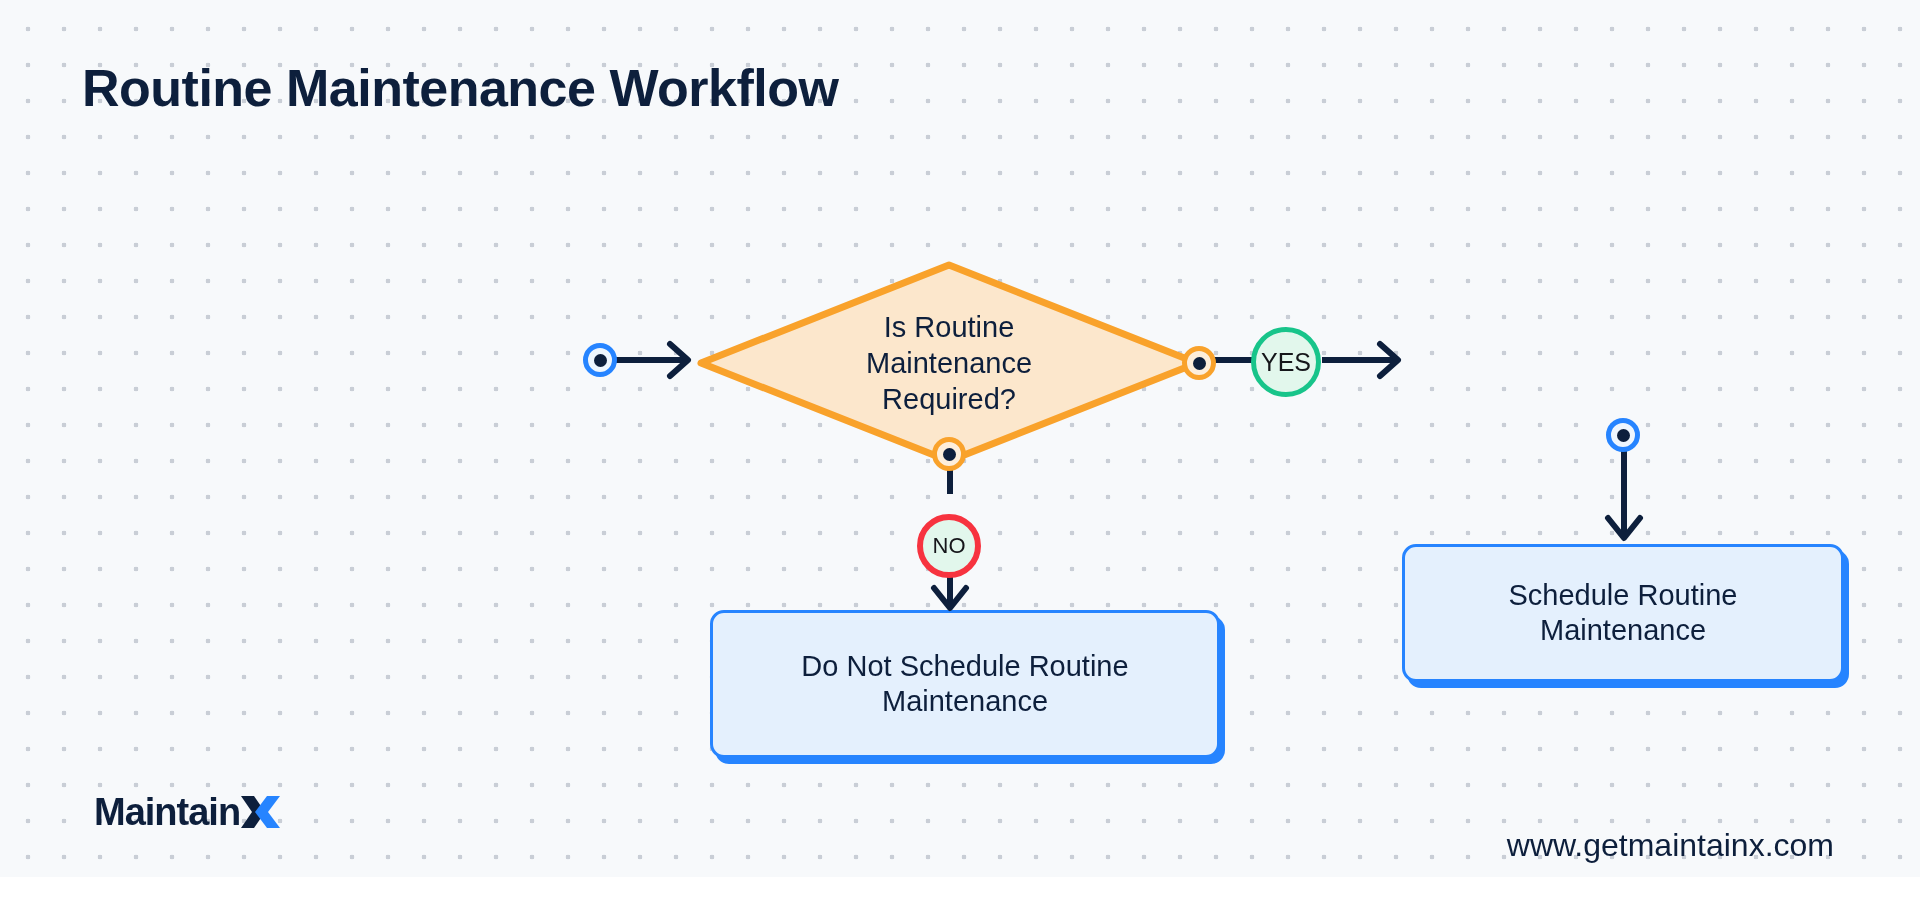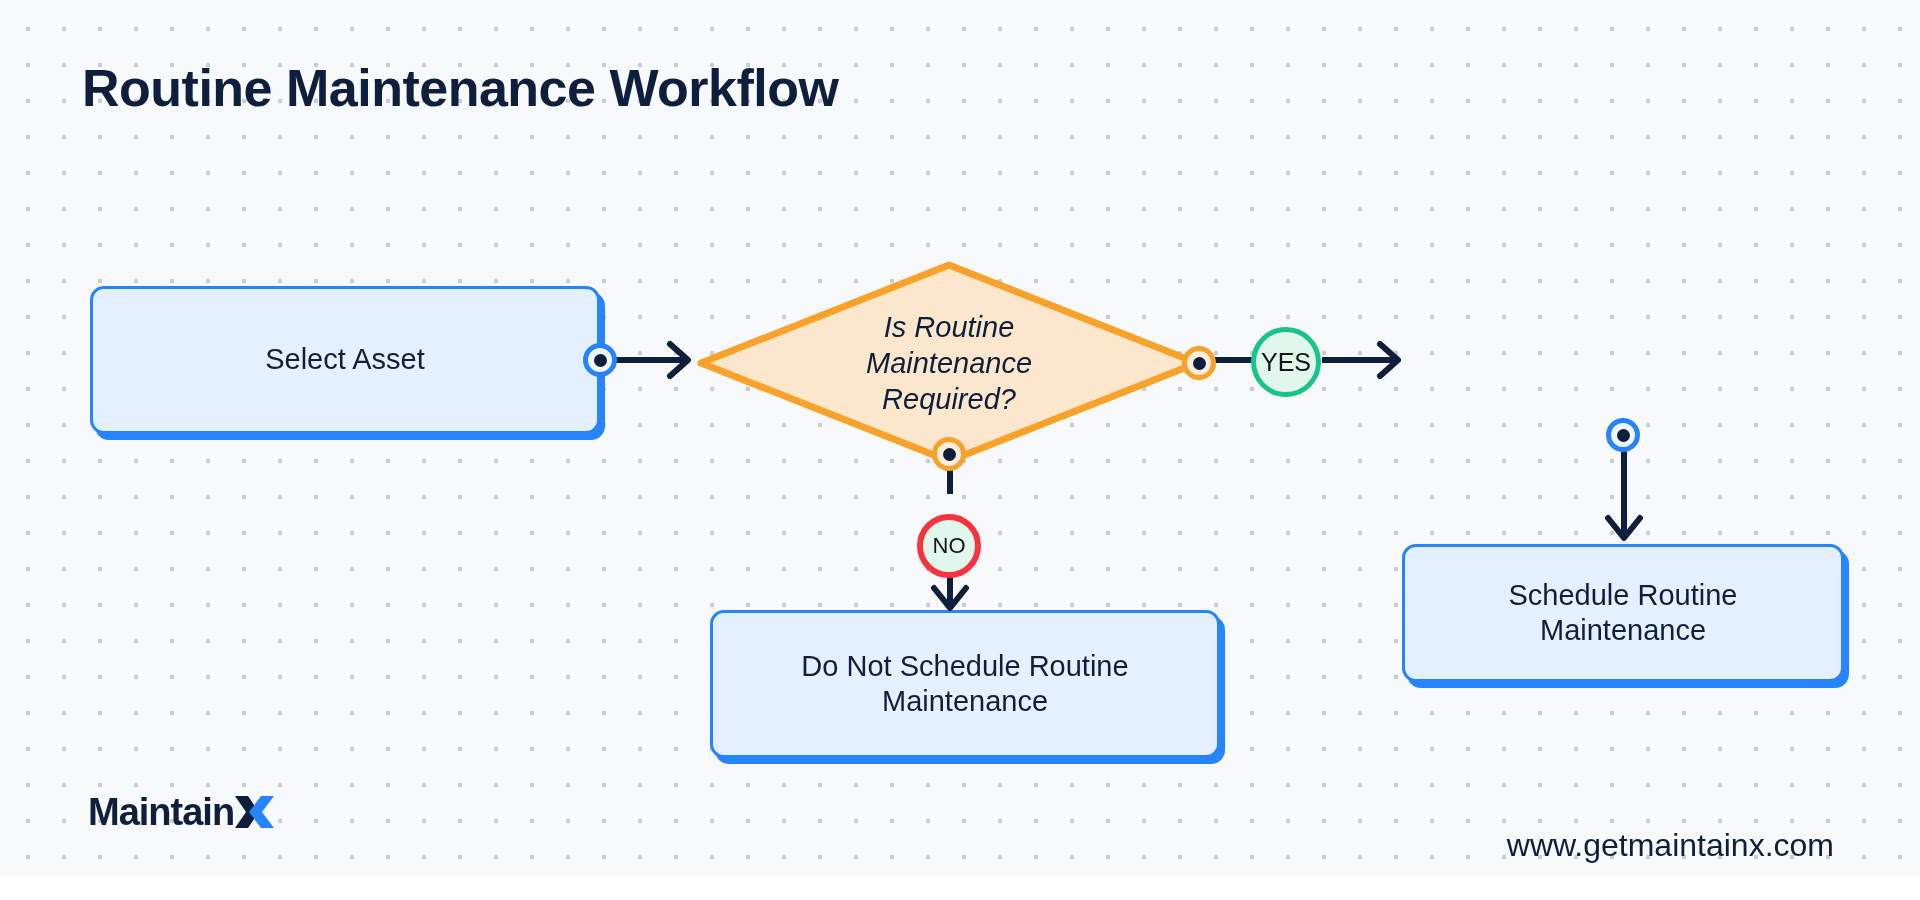--- a/index.html
+++ b/index.html
@@ -59,21 +59,20 @@
   #node-schedule       { left: 1402px;top: 544px; width: 442px; height: 138px; }
   #node-do-not-schedule{ left: 710px; top: 610px; width: 510px; height: 148px; }
 
   
   #node-decision {
     position: absolute;
     left: 694px;
     top: 258px;
     width: 510px;
     height: 210px;
-    font-style: italic;
   }
   #node-decision svg {
     position: absolute;
     inset: 0;
     width: 100%;
     height: 100%;
     display: block;
   }
   #node-decision .diamond-label {
     position: absolute;
@@ -146,20 +145,21 @@
     top: 790px;
     display: flex;
     align-items: center;
     height: 44px;
   }
   #logo-maintainx .logo-word {
     font-size: 38px;
     font-weight: bold;
     color: #0d1f3c;
     letter-spacing: -1px;
+    margin-left: 6px;
   }
   #logo-maintainx .logo-x {
     display: inline-block;
     margin-left: 1px;
     position: relative;
     top: 2px;
   }
   #footer-url {
     position: absolute;
     right: 86px;
@@ -170,23 +170,20 @@
     margin-top: 32px;
   }
 </style>
 </head>
 <body>
 
 <div id="canvas">
 
   <div id="page-title">Routine Maintenance Workflow</div>
 
-  <div class="node-box" id="node-select-asset">
-    <span>Select Asset</span>
-  </div>
 
   <div id="node-decision">
     <svg viewBox="0 0 510 210" preserveAspectRatio="none">
       <polygon points="255,7 503,105 255,203 7,105" fill="#fce7cc" stroke="#f9a22b" stroke-width="7" stroke-linejoin="round"></polygon>
     </svg>
     <div class="diamond-label">Is Routine
 Maintenance
 Required?</div>
   </div>
 

